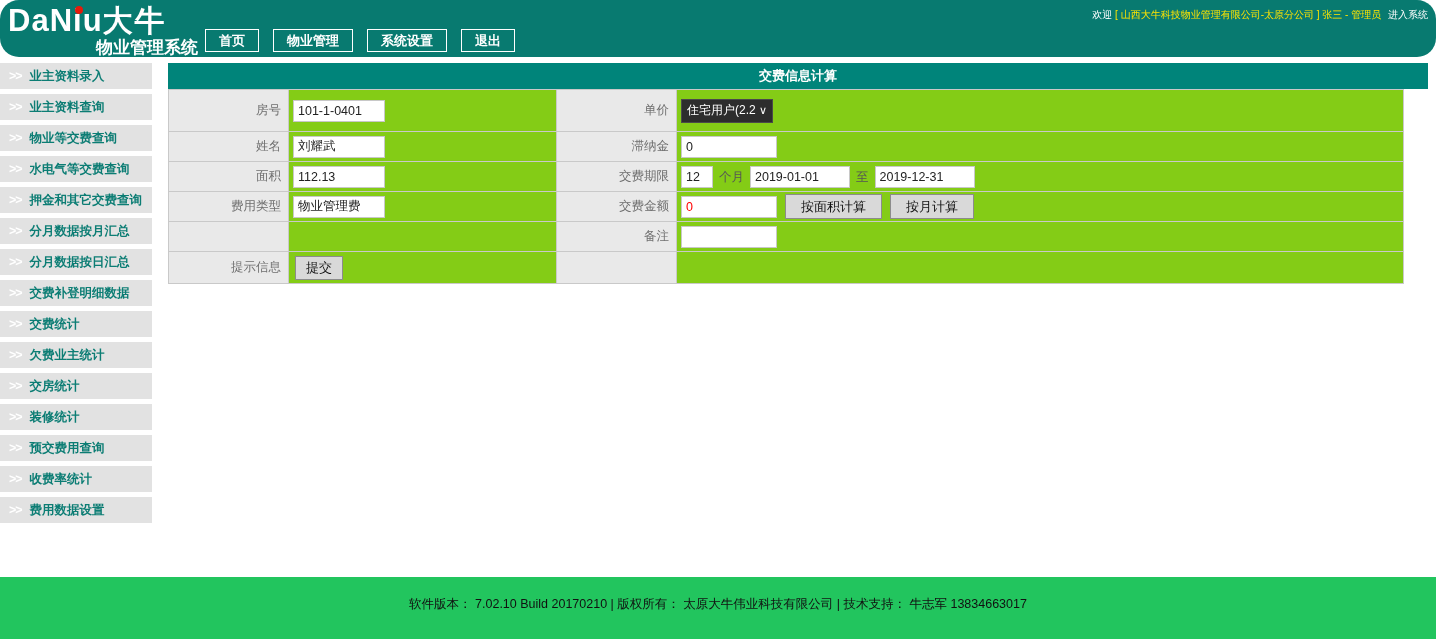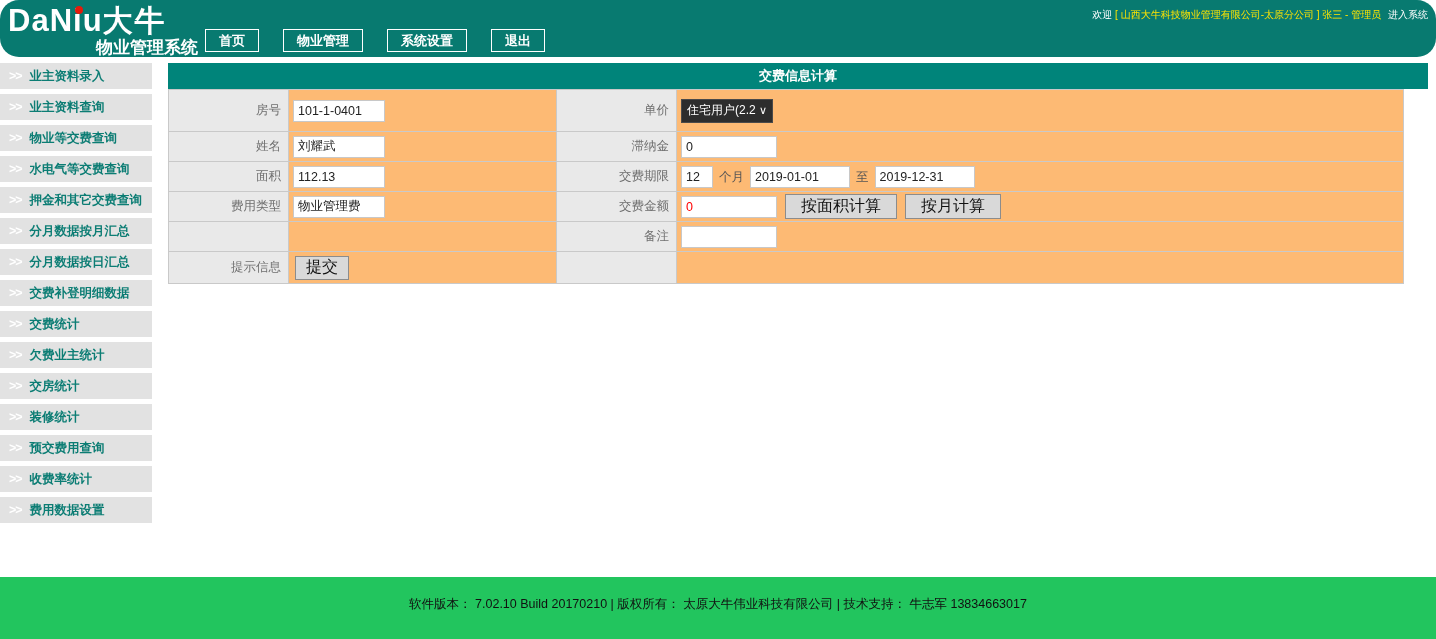--- a/index.html
+++ b/index.html
@@ -9,21 +9,21 @@
 
   
   .header { position:absolute; top:0; left:0; width:1436px; height:57px; background:#087a70;border-radius:19px; }
   .logo { position:absolute; left:8px; top:1px; width:192px; }
   .brand-line { position:relative; white-space:nowrap; }
   .brand-latin { font-size:31px; font-weight:bold; color:#fff; letter-spacing:1px; }
   .brand-cn { font-size:30px; font-weight:bold; color:#fff; letter-spacing:2px; }
   .red-dot { position:absolute; left:67px; top:5px; width:8px; height:8px; border-radius:50%;
              background:#e31b0c; }
   .subtitle { font-size:17px; font-weight:bold; color:#fff; text-align:right; width:190px; margin-top:-6px; }
-  .nav { position:absolute; left:205px; bottom:5px; display:flex; gap:24px; }
+  .nav { position:absolute; left:205px; bottom:5px; display:flex; gap:14px; }
   .nav-btn { border:1px solid #fff; background:transparent; color:#fff; font-weight:bold;
              font-size:13px; height:23px; padding:0 13px; line-height:21px; cursor:pointer;
              font-family:inherit; }
   .welcome { position:absolute; top:8px; right:8px; font-size:10px; color:#fff; white-space:nowrap; }
   .welcome .yellow { color:#ffe400; }
   .welcome a { color:#fff; text-decoration:none; margin-left:4px; }
 
   
   .sidebar { position:absolute; top:63px; left:0; width:152px; }
   .side-item { height:26px; line-height:26px; background:#e2e2e2; margin-bottom:5px;
@@ -31,38 +31,38 @@
                white-space:nowrap; overflow:hidden; }
   .side-item .arrows { color:#fff; font-weight:bold; margin:0 8px 0 9px; letter-spacing:-1px; }
 
   
   .main { position:absolute; top:63px; left:168px; width:1260px; }
   .title-bar { height:26px; line-height:26px; background:#00847a; color:#fff; font-weight:bold;
                font-size:13px; text-align:center; }
   table.form-table { width:1236px; border-collapse:collapse; table-layout:fixed; }
   td { border:1px solid #c9c9c9; font-size:12.5px; vertical-align:middle; }
   td.lbl { background:#e9e9e9; text-align:right; padding-right:7px; color:#6f6f6f; }
-  td.val { background:#fdba74; padding-left:4px; }
+  td.val { background:#84cc16; padding-left:4px; }
   tr.r1 td { height:42px; }
   tr.r2 td, tr.r3 td, tr.r4 td, tr.r5 td { height:30px; }
   tr.r6 td { height:32px; }
 
   .inp { height:22px; border:1px solid #c8c8c8; font-size:12.5px; padding:1px 4px;
          font-family:inherit; color:#222; }
   .w92 { width:92px; } .w96 { width:96px; } .w32 { width:32px; } .w100 { width:100px; }
   .inp.red { color:#f00; }
   .inline-txt { color:#555; margin:0 6px; }
 
   .select { display:inline-flex; align-items:center; justify-content:space-between;
             width:92px; height:24px; background:#2d2d2d; color:#fff; font-size:12px;
             padding:0 5px; border:1px solid #4a4a4a; cursor:pointer; white-space:nowrap;
             overflow:hidden; }
   .select .chev { font-size:11px; margin-left:3px; }
 
-  .btn { background:#d9d9d9; border:1px solid #8c8c8c; font-size:16px; height:25px;
+  .btn { background:#d9d9d9; border:1px solid #8c8c8c; font-size:13px; height:25px;
          padding:0 15px; cursor:pointer; font-family:inherit; color:#111; }
   .btn.calc { margin-left:8px; }
   .btn.submit { padding:0 10px; height:24px; margin-left:2px; }
 
   
   .footer { position:absolute; top:577px; left:0; width:1436px; height:62px; background:#22c55e; }
   .footer-text { text-align:center; padding-top:19px; font-size:12.5px; color:#111; }
 </style>
 </head>
 <body>

